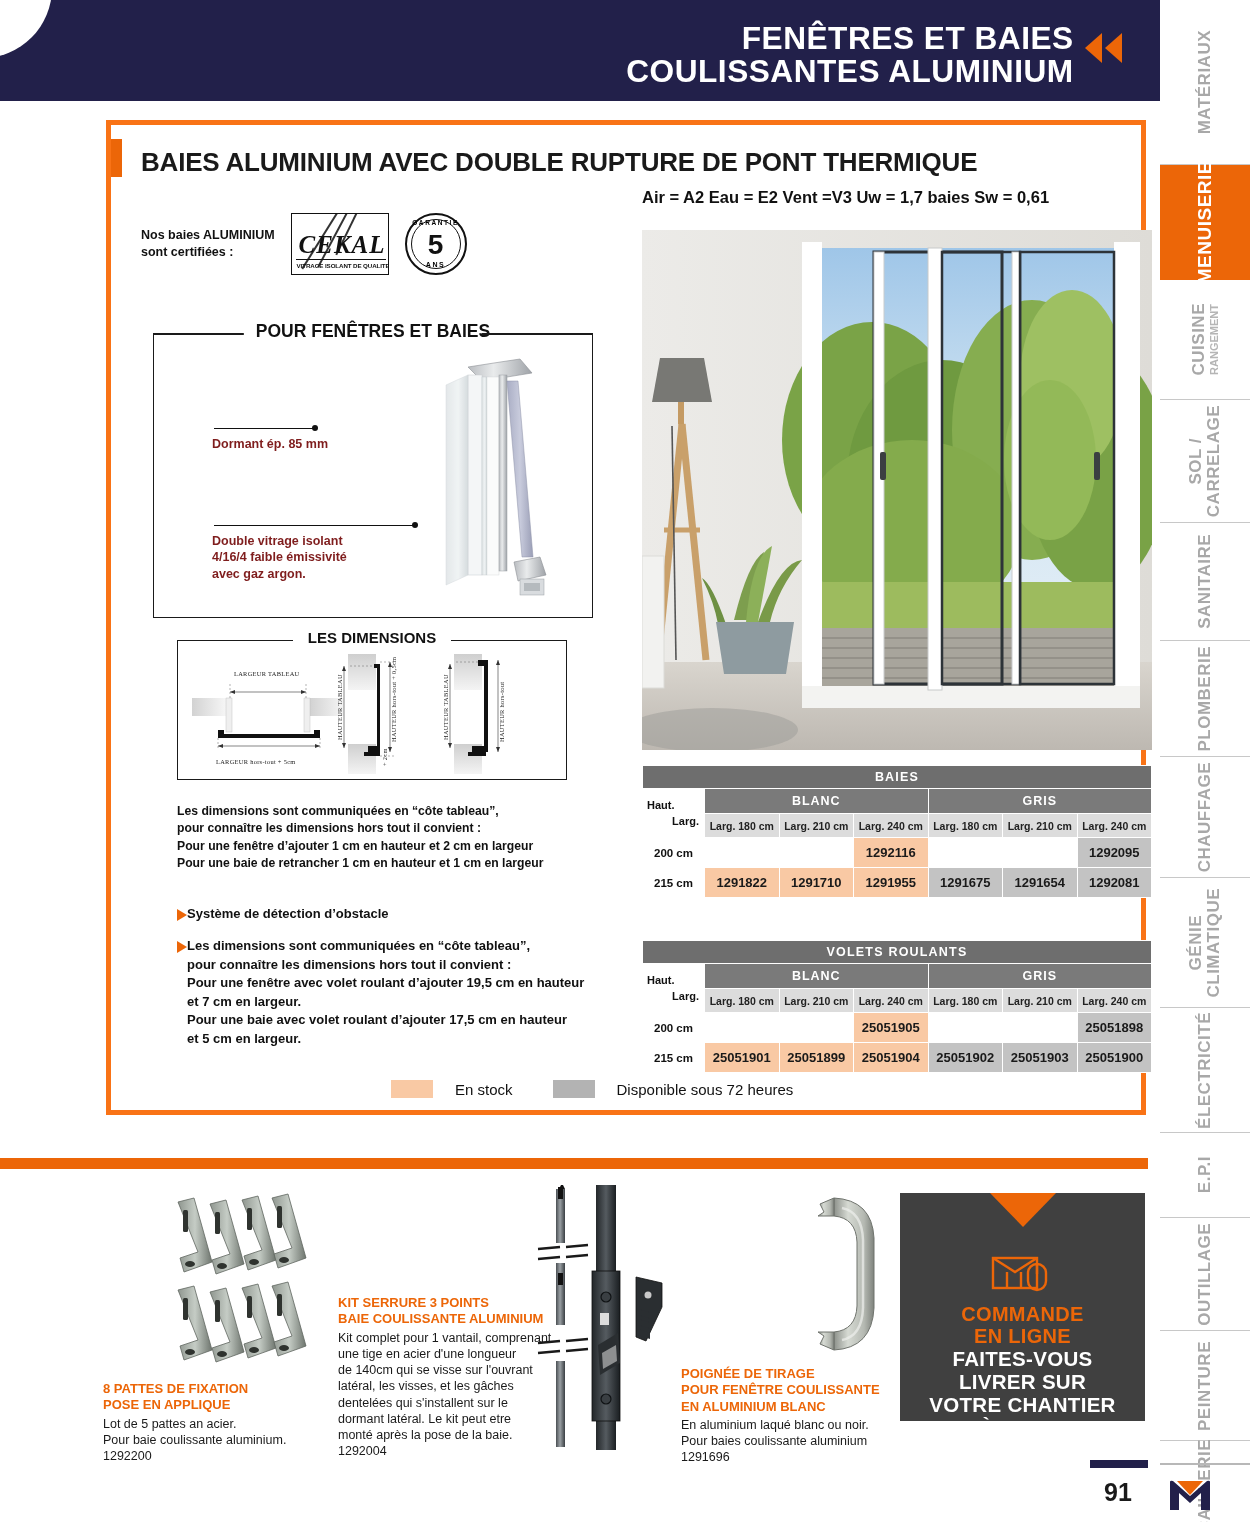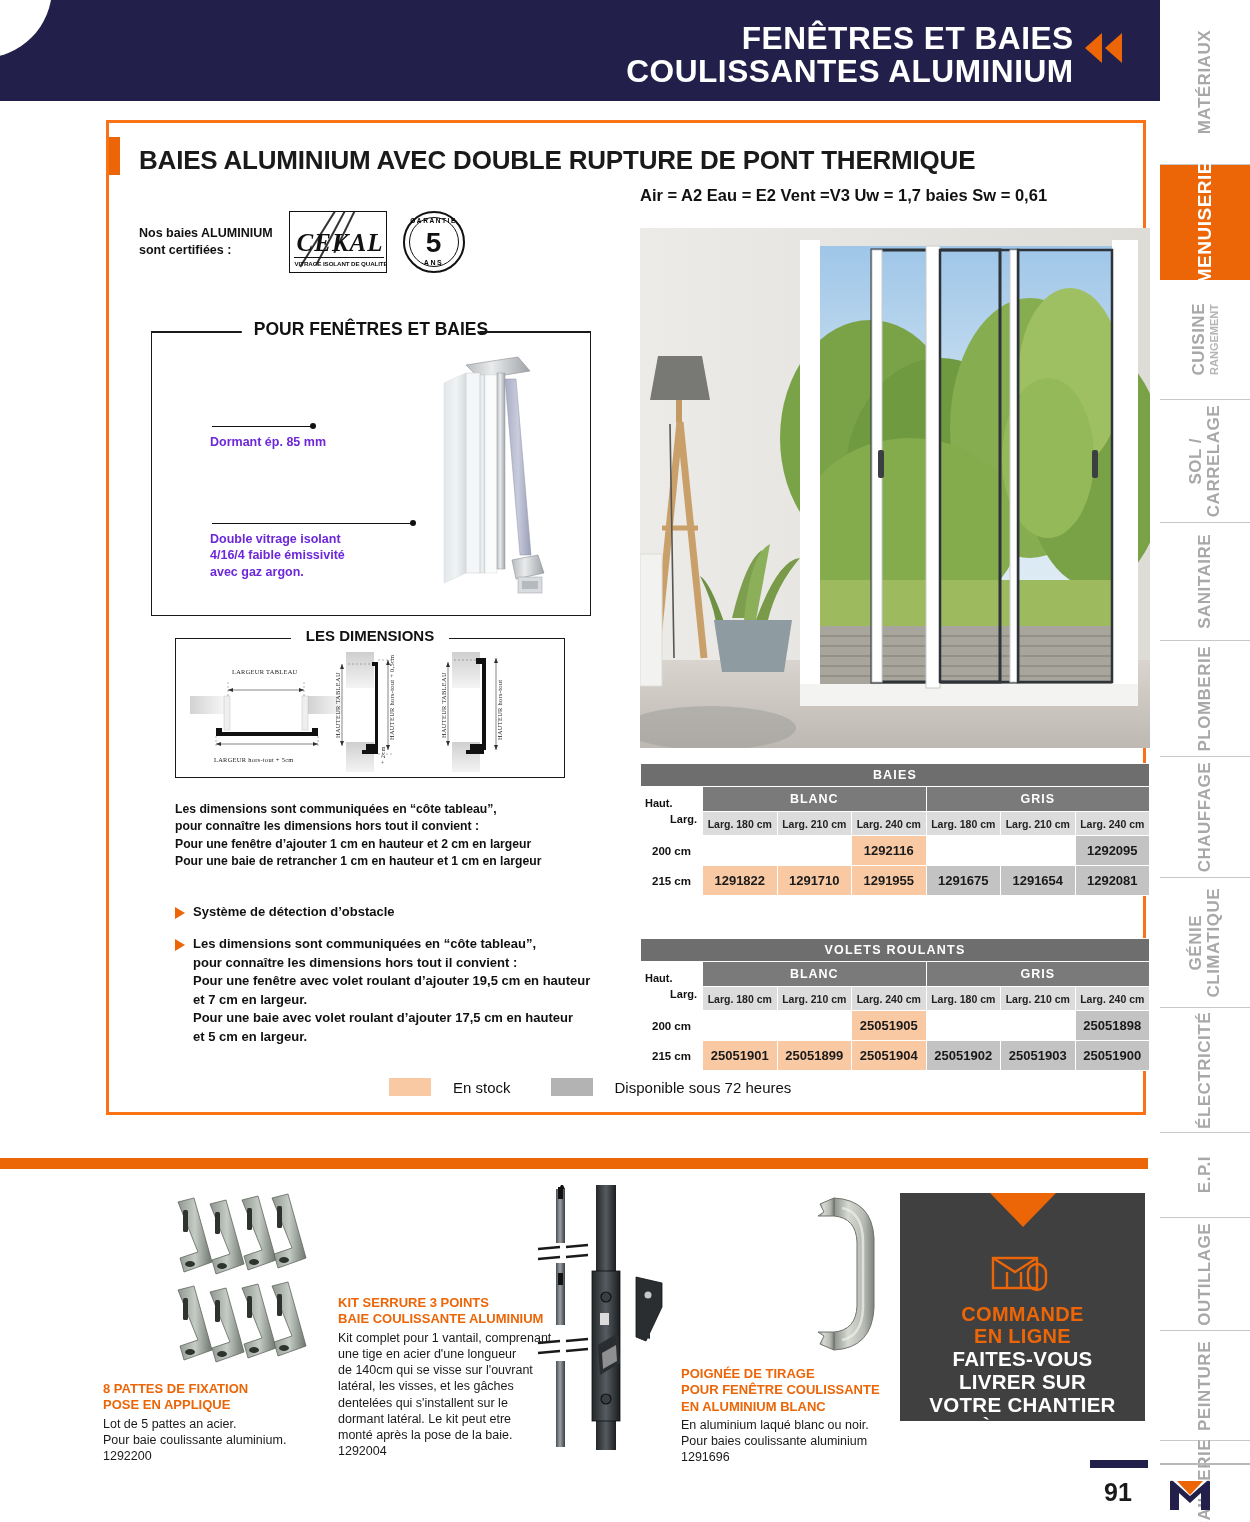--- a/index.html
+++ b/index.html
@@ -85,21 +85,21 @@
     white-space: nowrap;
     margin-left: 1px;
   }
 
   
   .card {
     position: absolute;
     left: 106px; top: 120px;
     width: 1040px; height: 995px;
     background: #ffffff;
-    border: 3px solid #f97316;
+    border: 5px solid #f97316;
   }
   .section-title {
     position: absolute; left: 30px; top: 22px;
     font-size: 26px; font-weight: bold; color: #1a1a1a;
     letter-spacing: -0.2px;
     white-space: nowrap;
   }
   .title-bar {
     position: absolute; left: 0px; top: 14px;
     width: 11px; height: 38px; background: #ec6608;
@@ -172,21 +172,21 @@
   .fen-box-title {
     position: absolute; left: 50%; top: -12px; transform: translateX(-50%);
     background: #fff; padding: 0 12px;
     font-size: 17.5px; font-weight: bold; color: #111; white-space: nowrap;
   }
 
   .profile-img {
     position: absolute; right: 44px; top: 24px;
     width: 120px; height: 245px;
   }
-  .callout { position: absolute; font-size: 12.5px; font-weight: bold; color: #6d28d9; line-height: 1.3; }
+  .callout { position: absolute; font-size: 12.5px; font-weight: bold; color: #7f1d1d; line-height: 1.3; }
   .leader { position: absolute; height: 1.4px; background: #111; }
   .leader-dot { position: absolute; width: 6px; height: 6px; border-radius: 50%; background: #111; }
 
   
   .dim-box {
     position: absolute; left: 66px; top: 515px;
     width: 390px; height: 140px;
     border: 1.4px solid #1a1a1a; border-top: none;
     background: #fff;
   }
@@ -205,21 +205,21 @@
     color: #222; letter-spacing: 0.3px; white-space: nowrap;
   }
   .dim-v { writing-mode: vertical-rl; transform: rotate(180deg); }
 
   
   .notes {
     position: absolute; left: 66px; top: 678px;
     font-size: 12.2px; font-weight: bold; color: #111; line-height: 1.42;
   }
   .bullets { position: absolute; left: 66px; top: 780px; width: 520px; }
-  .bullet-row { display: flex; gap: 8px; margin-bottom: 10px; }
+  .bullet-row { display: flex; margin-bottom: 10px; }
   .bullet-tri {
     width: 0; height: 0; flex: 0 0 auto; margin-top: 4px;
     border-top: 6px solid transparent;
     border-bottom: 6px solid transparent;
     border-left: 10px solid #ec6608;
   }
   .bullet-txt { font-size: 13px; font-weight: bold; color: #111; line-height: 1.42; }
 
   .legend {
     position: absolute; left: 280px; top: 955px;

